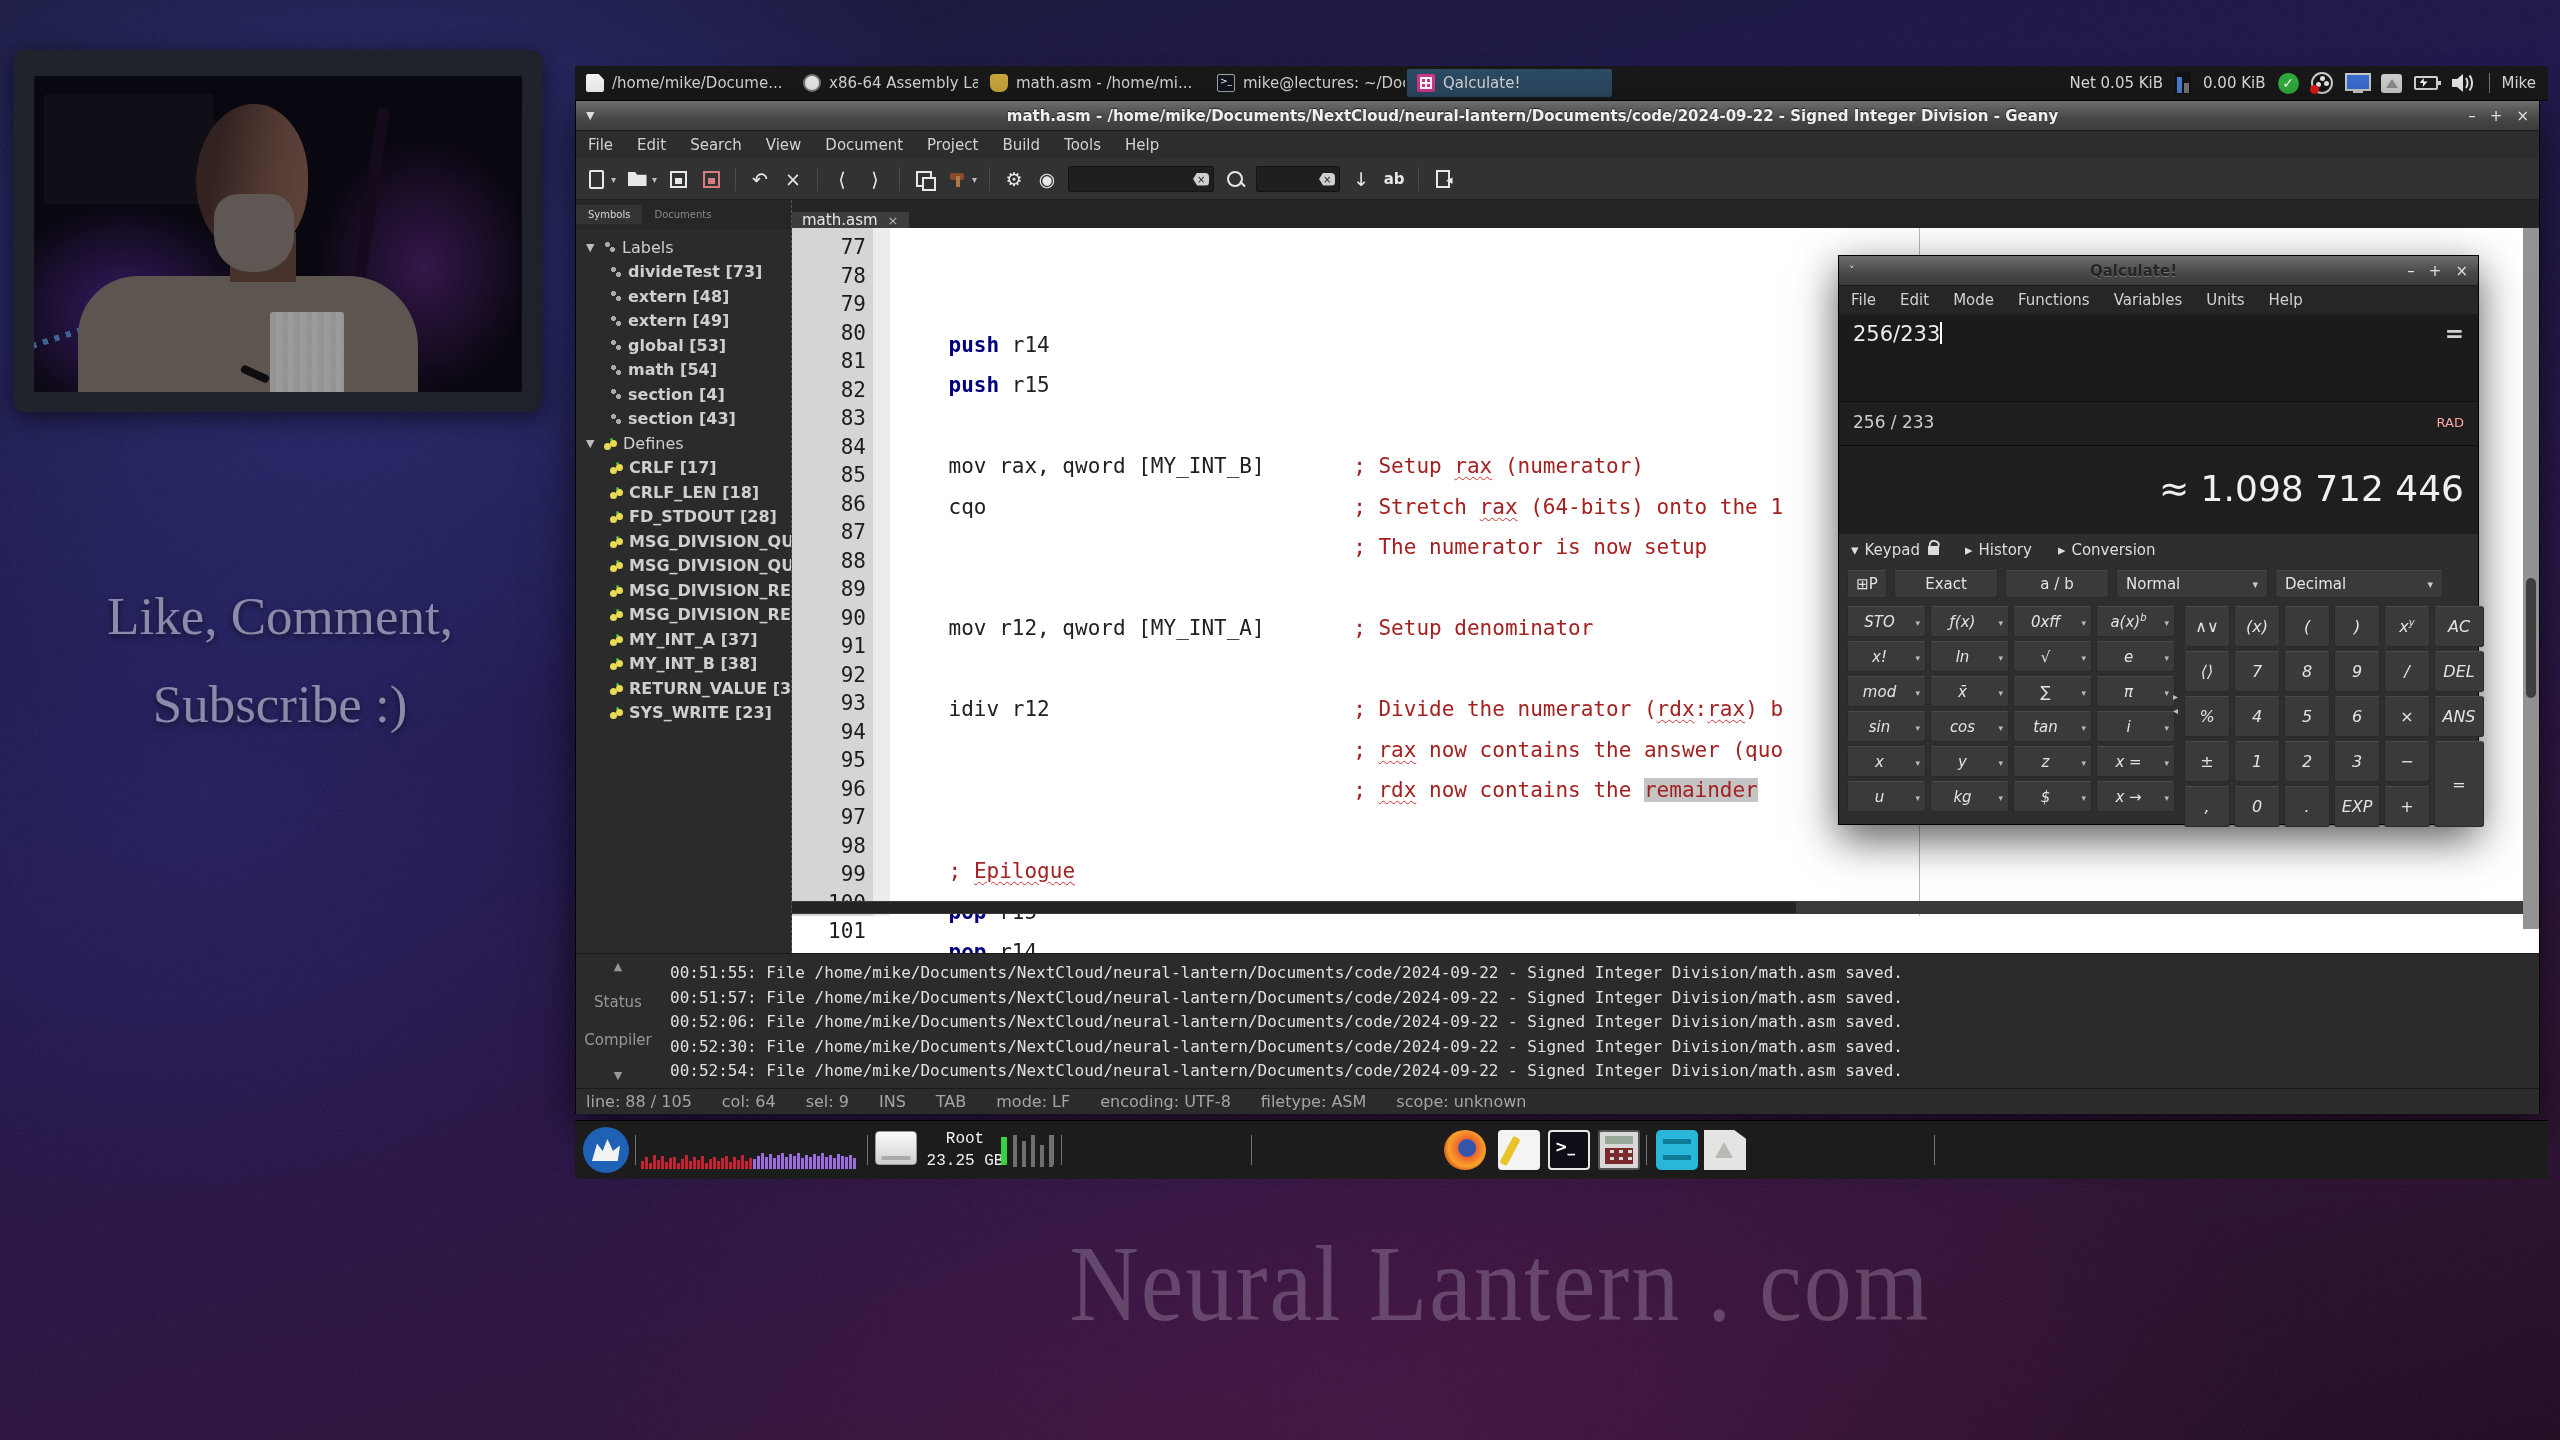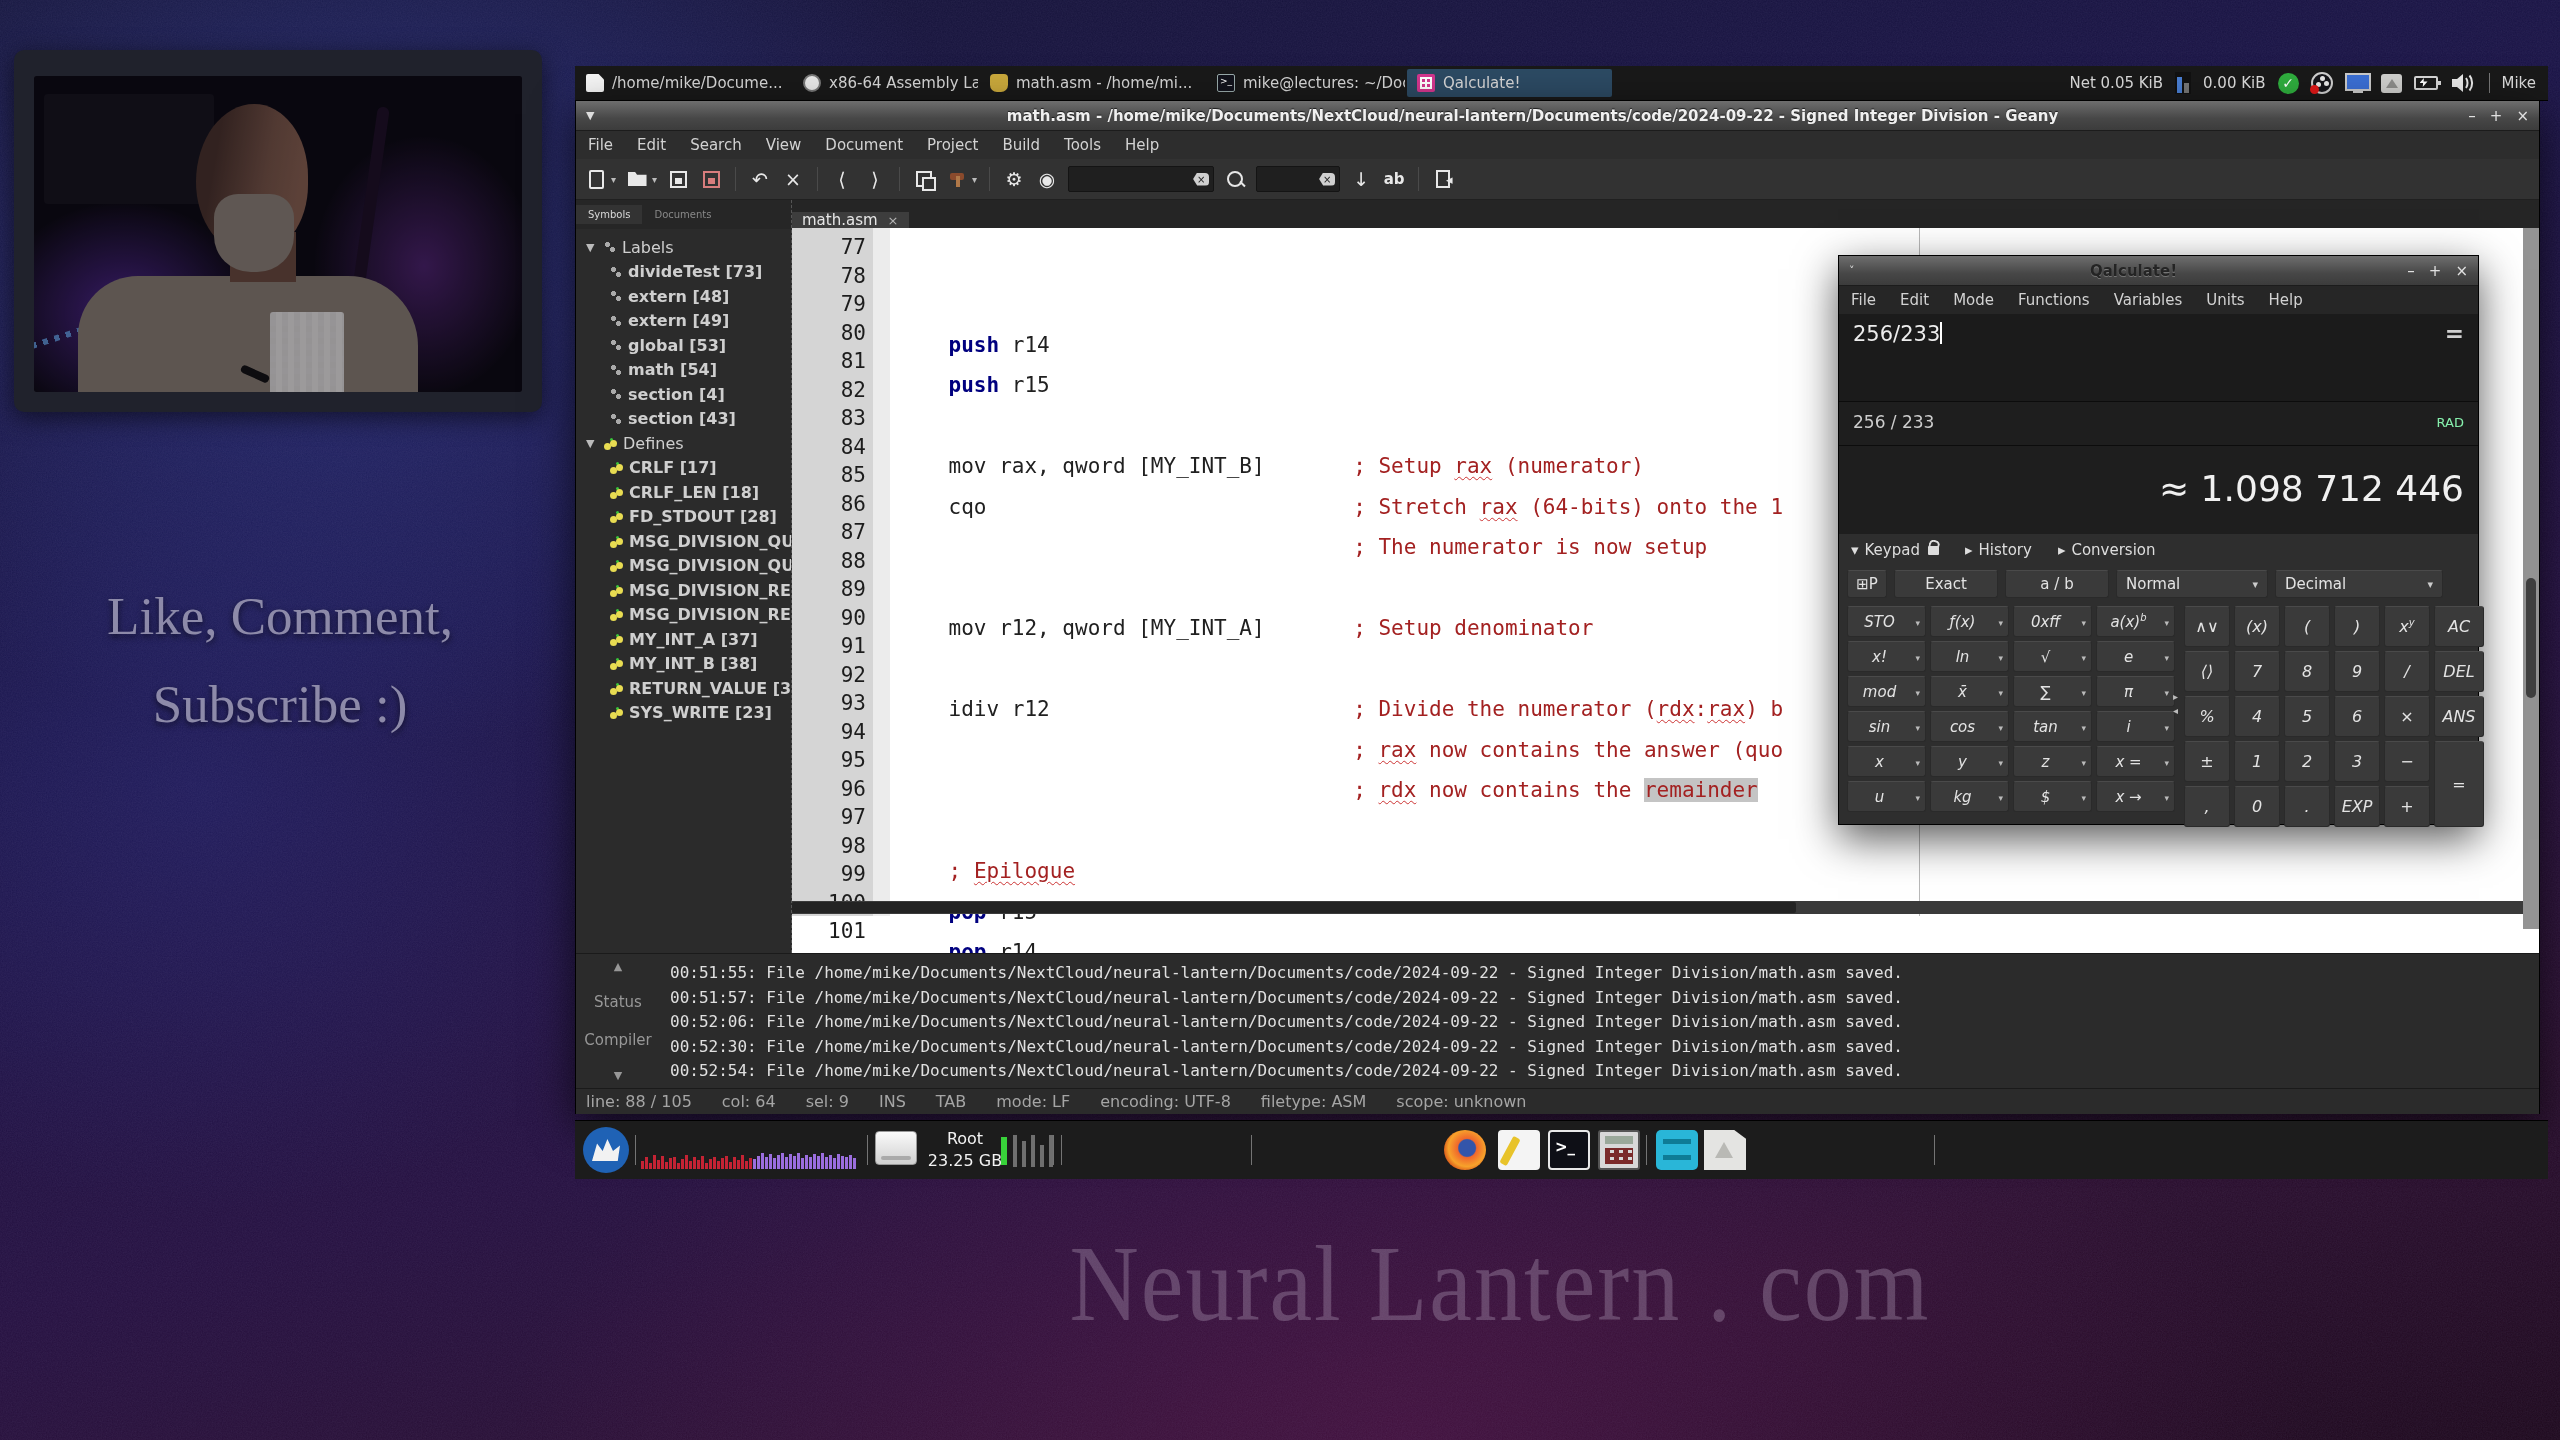--- a/index.html
+++ b/index.html
@@ -164,21 +164,21 @@
   
   #qalc{left:1838px;top:255px;width:639px;height:568px;background:#2e2e2e;}
   #qalc .titlebar{height:29px;}
   #qalc .menubar{background:#262626;height:28px;}
   .qexpr{height:87px;background:#1b1b1b;border-bottom:1px solid #0c0c0c;position:relative;color:#ededed;}
   .qexpr .etext{position:absolute;left:14px;top:8px;font-size:21px;}
   .qexpr .cursor{display:inline-block;width:1.5px;height:22px;background:#fff;vertical-align:-3px;}
   .qexpr .eq{position:absolute;right:14px;top:6px;font-size:23px;font-weight:bold;color:#d0d0d0;}
   .qhist{height:43px;background:#1e1e1e;border-bottom:1px solid #0c0c0c;position:relative;color:#cdcdcd;}
   .qhist .hexpr{position:absolute;left:14px;top:10px;font-size:17px;}
-  .qhist .rad{position:absolute;right:14px;top:13px;font-size:13px;color:#86efac;}
+  .qhist .rad{position:absolute;right:14px;top:13px;font-size:13px;color:#fca5a5;}
   .qres{height:88px;background:#1e1e1e;position:relative;}
   .qres .val{position:absolute;right:14px;top:22px;font-size:36px;color:#f0f0f0;}
   .qdock{height:32px;background:#2e2e2e;display:flex;align-items:center;gap:26px;padding-left:12px;
     color:#dedede;font-size:15px;}
   .qdock .dtab{display:flex;align-items:center;gap:6px;}
   .qlock{width:11px;height:9px;background:#ddd;border-radius:1px;position:relative;margin-left:2px;}
   .qlock::before{content:"";position:absolute;left:1px;top:-6px;width:7px;height:6px;border:2px solid #ddd;
     border-bottom:none;border-radius:5px 5px 0 0;transform:rotate(14deg);}
   .qmode{height:36px;display:flex;align-items:center;gap:7px;padding:0 8px;}
   .qbtn{background:#3a3a3a;border:1px solid #2a2a2a;border-top-color:#4a4a4a;border-radius:3px;color:#e3e3e3;
@@ -205,21 +205,21 @@
   .bsep{position:absolute;top:14px;width:1px;height:30px;background:#9a9a9a;opacity:.7;}
   .xfce{position:absolute;left:8px;top:6px;width:46px;height:46px;border-radius:50%;background:#1f62b5;}
   .xfce::after{content:"";position:absolute;left:9px;top:12px;width:28px;height:22px;background:#f2f2f2;
     clip-path:polygon(0 100%,18% 20%,38% 55%,55% 0,75% 55%,100% 30%,92% 100%);}
   .wave{position:absolute;left:66px;top:12px;height:36px;display:flex;align-items:flex-end;gap:1px;}
   .wave i{display:block;width:3px;background:#c42334;}
   .wave i.p{background:#9b6ede;}
   .drive{position:absolute;left:300px;top:10px;width:42px;height:34px;background:linear-gradient(#fafafa,#d0d0d0);
     border-radius:4px;border:1px solid #999;box-sizing:border-box;}
   .drive::after{content:"";position:absolute;left:5px;bottom:4px;width:30px;height:4px;background:#aaa;border-radius:2px;}
-  .dlabels{position:absolute;left:350px;top:7px;color:#f2f2f2;font-size:16px;line-height:22px;text-align:center;width:80px;}
+  .dlabels{position:absolute;left:350px;top:7px;color:#f2f2f2;font-size:16px;line-height:22px;text-align:center;width:80px;font-family:Liberation Mono, monospace;}
   .cpub{position:absolute;top:12px;width:6px;background:#38d23a;}
   .graybars{position:absolute;left:438px;top:12px;display:flex;gap:5px;align-items:flex-end;height:34px;}
   .graybars i{display:block;width:4px;background:#6f6f6f;}
   .appicon{position:absolute;top:9px;width:42px;height:40px;}
   .ffx{border-radius:50%;background:radial-gradient(circle at 55% 45%,#3355aa 26%,#f0672c 30%,#f7a22b 58%,#d24a17 78%);}
   .notes{background:#f4f4f4;border-radius:4px;}
   .notes::after{content:"";position:absolute;left:8px;top:6px;width:8px;height:30px;background:#e8c32a;transform:rotate(28deg);border-radius:2px;}
   .termi{background:#0e0f16;border:2px solid #e8e8e8;border-radius:4px;box-sizing:border-box;}
   .termi::after{content:">_";position:absolute;left:5px;top:6px;color:#fff;font-size:15px;font-weight:bold;}
   .calc{background:#d8d8d8;border-radius:3px;border:2px solid #555;box-sizing:border-box;}

